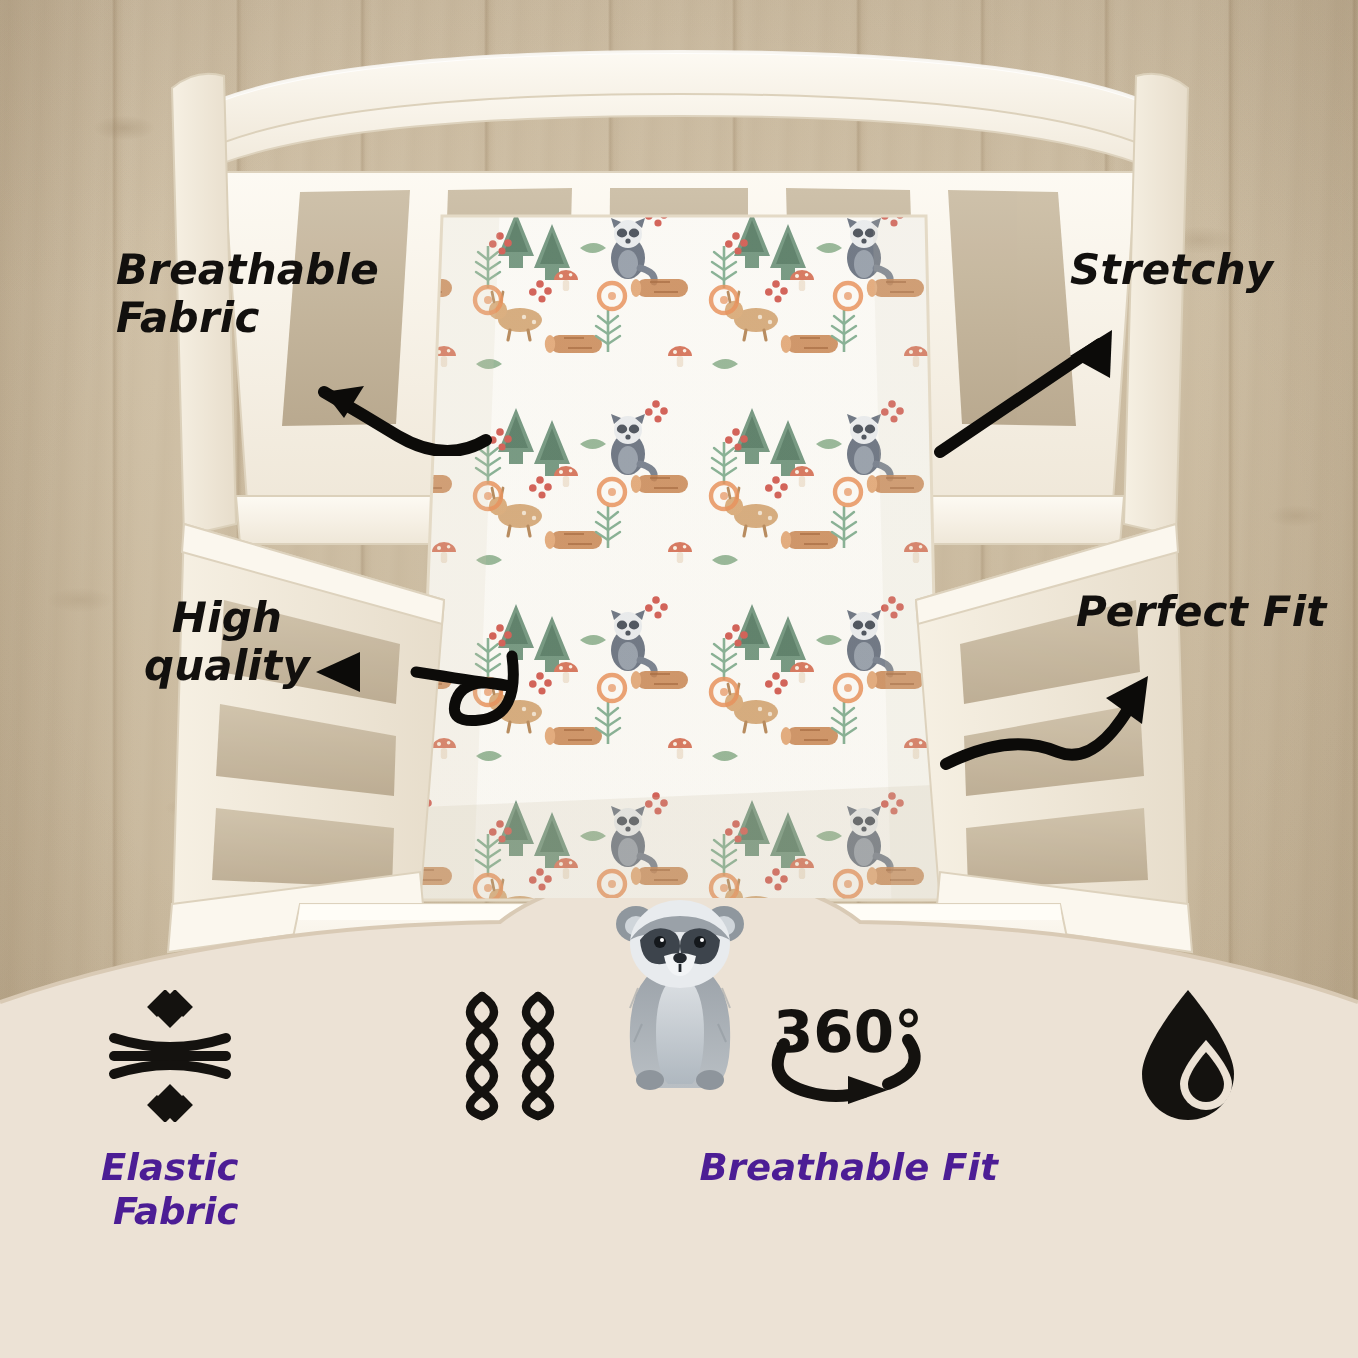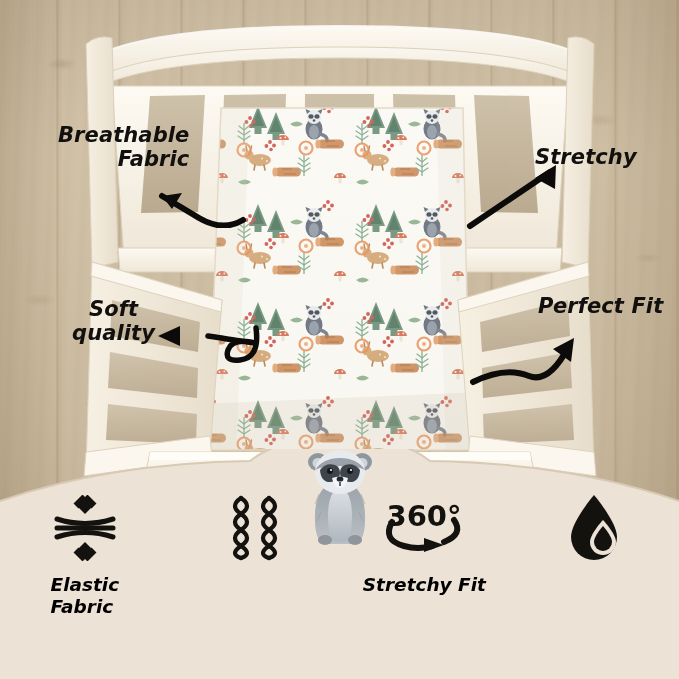--- a/index.html
+++ b/index.html
@@ -41,34 +41,34 @@
   }
   .wood-vig{position:absolute;inset:0;
     background:radial-gradient(ellipse 95% 80% at 50% 42%,rgba(0,0,0,0) 48%,rgba(92,72,46,.13) 100%);}
 
   
   .crib{position:absolute;left:0;top:0;width:679px;height:560px;}
 
   
   .lbl{position:absolute;color:#12100e;font-style:italic;font-weight:600;
        font-size:21px;line-height:1.14;letter-spacing:.1px;white-space:pre-line;}
-  .lbl.tl{left:58px;top:124px;text-align:right;}
-  .lbl.tr{left:535px;top:146px;text-align:left;}
+  .lbl.tl{left:58px;top:124px;text-align:left;}
+  .lbl.tr{left:535px;top:124px;text-align:left;}
   .lbl.bl{left:72px;top:298px;text-align:center;}
   .lbl.br{left:538px;top:295px;text-align:left;}
 
   .arrow{position:absolute;pointer-events:none;}
 
   
   .panel{position:absolute;left:0;bottom:0;width:679px;height:230px;}
   .feats{position:absolute;left:0;bottom:0;width:679px;height:190px;
          display:flex;align-items:flex-start;}
   .feat{flex:1;display:flex;flex-direction:column;align-items:center;}
   .feat .ico{height:78px;display:flex;align-items:center;justify-content:center;}
-  .feat .cap{margin-top:7px;text-align:left;color:#000000;
+  .feat .cap{margin-top:7px;text-align:right;color:#4c1d95;
              font-style:italic;font-weight:600;font-size:18.5px;line-height:1.2;
              white-space:pre-line;}
   .raccoon-mascot{position:absolute;left:291px;top:440px;width:98px;height:108px;}
 </style>
 </head>
 <body>
 
 <div class="stage">
 
   <div class="wood"></div>
@@ -250,21 +250,21 @@
     <path d="M103,62 q-20,12 -44,-2 q-18,-11 -37,-22" stroke="#0c0b09" stroke-width="6" fill="none" stroke-linecap="round"></path>
     <path d="M22,38 l20,-3 l-10,16 Z" fill="#0c0b09"></path>
   </svg>
 
   <div class="lbl tr">Stretchy</div>
   <svg class="arrow" style="left:462px;top:160px;width:110px;height:72px" viewBox="0 0 110 72">
     <path d="M8,66 L88,12" stroke="#0c0b09" stroke-width="6" fill="none" stroke-linecap="round"></path>
     <path d="M94,5 l-1,24 l-20,-11 Z" fill="#0c0b09"></path>
   </svg>
 
-  <div class="lbl bl">Soft
+  <div class="lbl bl">High
 quality</div>
   <svg class="arrow" style="left:138px;top:318px;width:130px;height:62px" viewBox="0 0 130 62">
     <path d="M118,10 q4,30 -16,32 q-16,2 -12,-10 q4,-11 22,-8 q16,3 -42,-6" stroke="#0c0b09" stroke-width="5.5" fill="none" stroke-linecap="round"></path>
     <path d="M20,18 l22,-10 l0,20 Z" fill="#0c0b09"></path>
   </svg>
 
   <div class="lbl br">Perfect Fit</div>
   <svg class="arrow" style="left:468px;top:320px;width:125px;height:72px" viewBox="0 0 125 72">
     <path d="M5,62 q32,-16 56,-6 q20,8 40,-30" stroke="#0c0b09" stroke-width="6" fill="none" stroke-linecap="round"></path>
     <path d="M106,18 l-3,24 l-18,-13 Z" fill="#0c0b09"></path>
@@ -350,21 +350,21 @@
 
     <div class="feat">
       <div class="ico">
         <svg width="104" height="64" viewBox="0 0 104 64">
           <text x="52" y="30" text-anchor="middle" font-family="'DejaVu Sans','Liberation Sans',sans-serif" font-size="29" font-weight="700" fill="#14120f">360°</text>
           <path d="M20,26 q-10,18 12,24 q14,4 28,0" stroke="#14120f" stroke-width="6" fill="none" stroke-linecap="round"></path>
           <path d="M82,24 q10,14 -10,22" stroke="#14120f" stroke-width="6" fill="none" stroke-linecap="round"></path>
           <path d="M52,42 l20,7 l-20,7 Z" fill="#14120f"></path>
         </svg>
       </div>
-      <div class="cap">Stretchy Fit</div>
+      <div class="cap">Breathable Fit</div>
     </div>
 
     <div class="feat">
       <div class="ico">
         <svg width="62" height="72" viewBox="0 0 62 72">
           <path d="M31,3 C31,3 8,30 8,45 a23,23 0 0 0 46,0 C54,30 31,3 31,3 Z" fill="#14120f"></path>
           <path d="M40,28 C40,28 27,42 27,50 a13,13 0 0 0 26,0 C53,42 40,28 40,28 Z" fill="#ece2d5"></path>
           <path d="M40,34 C40,34 31,44 31,50 a9,9 0 0 0 18,0 C49,44 40,34 40,34 Z" fill="#14120f"></path>
         </svg>
       </div>

